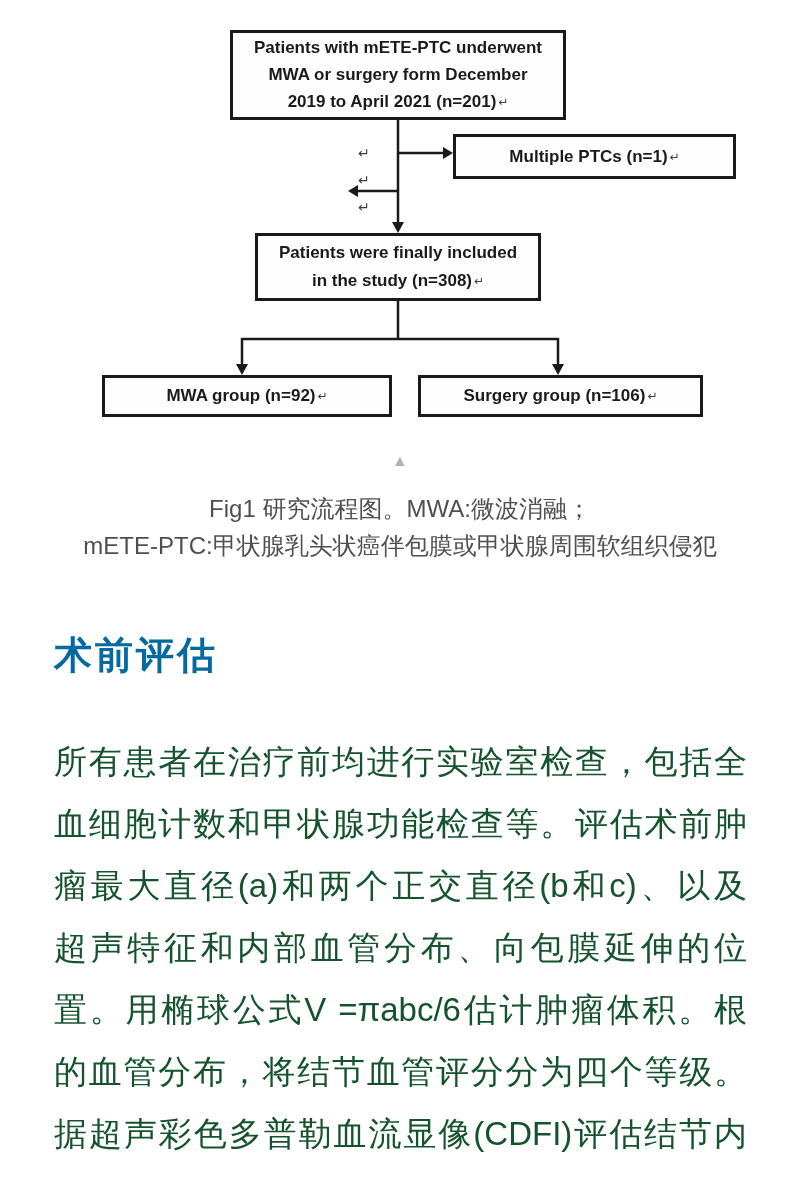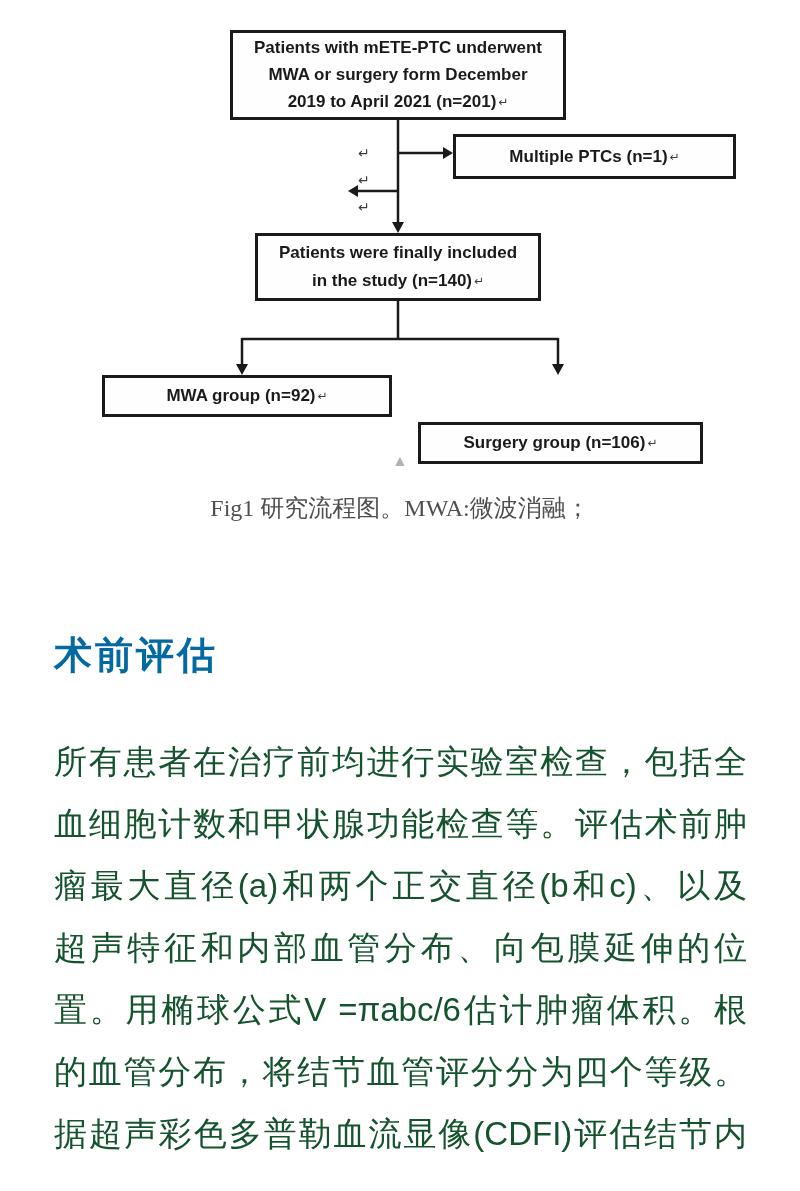--- a/index.html
+++ b/index.html
@@ -14,21 +14,21 @@
   .fc-line{white-space:nowrap;}
   .mark{font-size:12px;font-weight:normal;color:#3c3c3c;margin-left:2px;vertical-align:1px;}
   .float-mark{position:absolute;font-size:14px;color:#3c3c3c;}
   #fc-svg{position:absolute;left:0;top:0;width:800px;height:440px;}
 
   #box-top{left:230px;top:30px;width:330px;height:84px;}
   #box-multiple{left:453px;top:134px;width:277px;height:39px;}
   #box-lost{left:66px;top:174px;width:281px;height:35px;}
   #box-included{left:255px;top:233px;width:280px;height:62px;line-height:28px;}
   #box-mwa{left:102px;top:375px;width:284px;height:36px;}
-  #box-surgery{left:418px;top:375px;width:279px;height:36px;margin-top:47px;}
+  #box-surgery{left:418px;top:375px;width:279px;height:36px;}
 
   
   #collapse-triangle{position:absolute;left:0;top:452px;width:800px;text-align:center;
                      font-size:16px;color:#b2b2b2;cursor:pointer;}
   #caption{position:absolute;left:40px;top:490px;width:720px;text-align:center;
            font-size:24px;line-height:37px;color:#4f4f4f;font-weight:normal;}
 
   
   #section-heading{position:absolute;left:54px;top:630px;font-size:38px;font-weight:bold;
                    font-family:"Liberation Serif","DejaVu Serif",serif;
@@ -72,40 +72,41 @@
       <div class="fc-line"><span>2019 to April 2021 (n=201)</span><span class="mark">↵</span></div>
     </div>
 
     <div class="fc-box" id="box-multiple">
       <div class="fc-line"><span>Multiple PTCs (n=1)</span><span class="mark">↵</span></div>
     </div>
 
 
     <div class="fc-box" id="box-included">
       <div class="fc-line">Patients were finally included</div>
-      <div class="fc-line"><span>in the study (n=140)</span><span class="mark">↵</span></div>
+      <div class="fc-line"><span>in the study (n=308)</span><span class="mark">↵</span></div>
     </div>
 
     <div class="fc-box" id="box-mwa">
       <div class="fc-line"><span>MWA group (n=92)</span><span class="mark">↵</span></div>
     </div>
 
     <div class="fc-box" id="box-surgery">
       <div class="fc-line"><span>Surgery group (n=106)</span><span class="mark">↵</span></div>
     </div>
 
     <span class="float-mark" style="left:358px;top:145px;">↵</span>
     <span class="float-mark" style="left:358px;top:172px;">↵</span>
     <span class="float-mark" style="left:358px;top:199px;">↵</span>
   </div>
 
   <div id="collapse-triangle">▲</div>
 
-  <div id="caption" style="color: rgb(79, 79, 79); font-family: Liberation Serif, serif;">
+  <div id="caption" style="color: rgb(79, 79, 79);">
     <div>Fig1 研究流程图。MWA:微波消融；</div>
+    <div>mETE-PTC:甲状腺乳头状癌伴包膜或甲状腺周围软组织侵犯</div>
   </div>
 
   <div id="section-heading" style="color: #0369a1;">术前评估</div>
 
   <div id="body-text" style="color: #14532d;">
     <div class="body-line">所有患者在治疗前均进行实验室检查，包括全</div>
     <div class="body-line">血细胞计数和甲状腺功能检查等。评估术前肿</div>
     <div class="body-line">瘤最大直径(a)和两个正交直径(b和c)、以及</div>
     <div class="body-line">超声特征和内部血管分布、向包膜延伸的位</div>
     <div class="body-line">置。用椭球公式V =πabc/6估计肿瘤体积。根</div>

